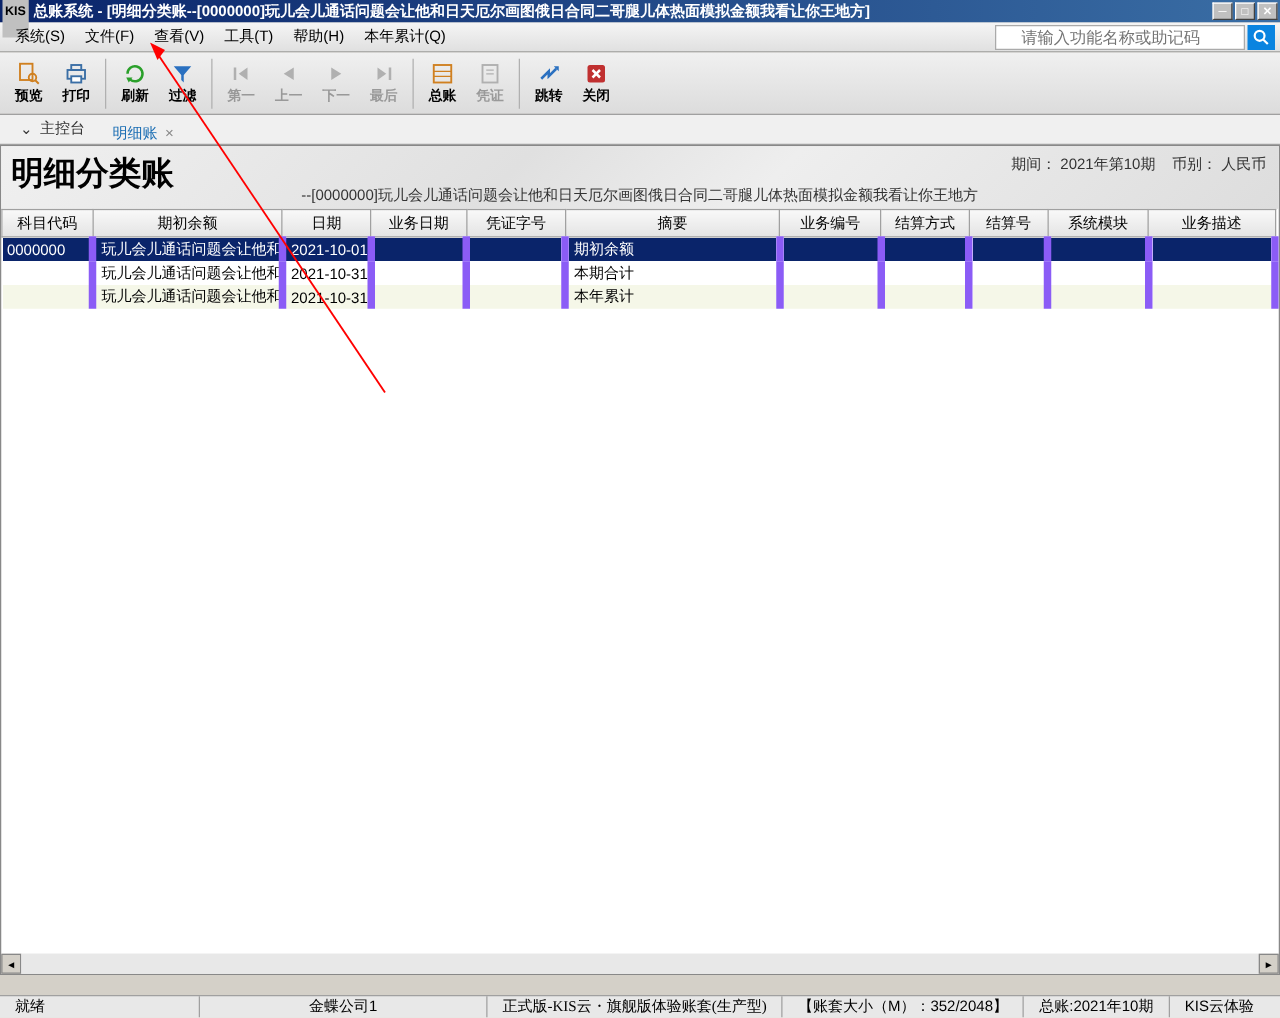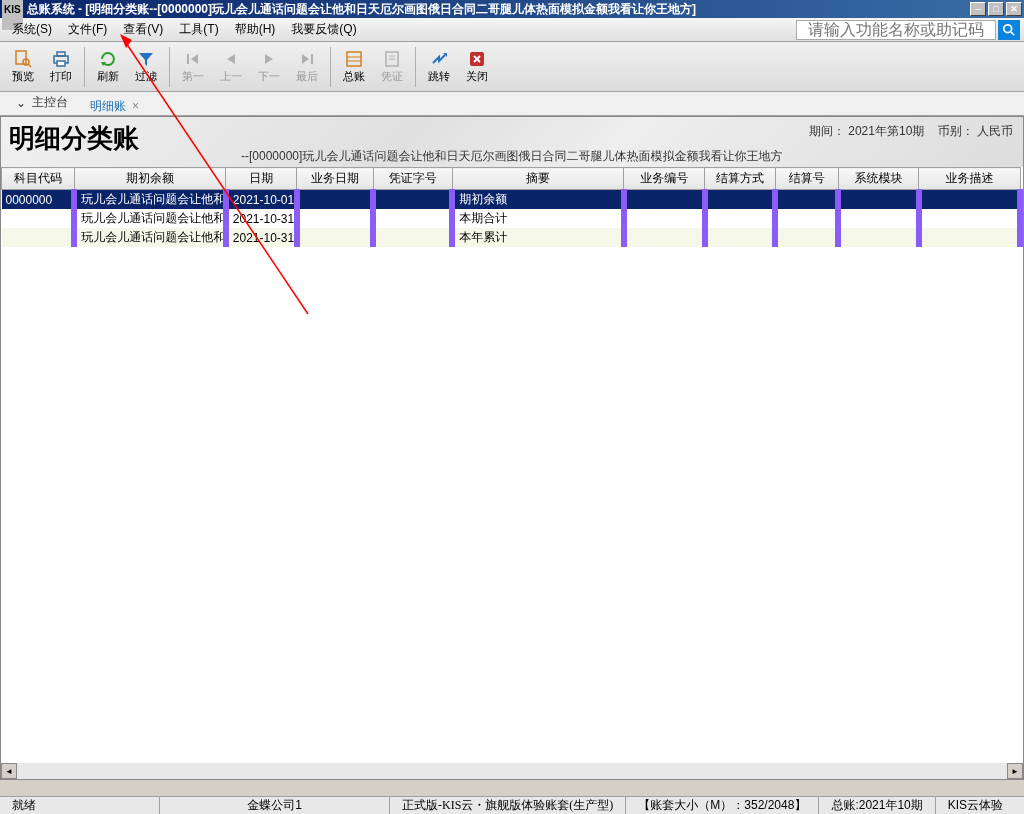--- a/index.html
+++ b/index.html
@@ -7,25 +7,25 @@
 
 .titlebar { height: 18px; background: linear-gradient(to right, #0a246a, #3a6ea5); color: #fff; display: flex; align-items: center; padding: 0 2px; font-size: 12px; font-weight: bold; }
 .titlebar .kis { background: #c0c0c0; color: #000; padding: 15px 2px; margin-right: 4px; font-size: 10px; }
 .titlebar .title { flex: 1; white-space: nowrap; overflow: hidden; }
 .winbtns { display: flex; gap: 2px; }
 .winbtn { width: 16px; height: 14px; background: #c0c0c0; border: 1px solid #fff; border-right-color: #404040; border-bottom-color: #404040; display: flex; align-items: center; justify-content: center; font-size: 9px; cursor: pointer; }
 
 .menubar { height: 24px; background: linear-gradient(to bottom, #f5f5f5, #e0e0e0); border-bottom: 1px solid #a0a0a0; display: flex; align-items: center; padding: 0 4px; font-size: 12px; }
 .menuitem { padding: 2px 8px; cursor: pointer; }
 .searchbox { margin-left: auto; display: flex; align-items: center; }
-.searchbox input { width: 200px; height: 20px; border: 1px solid #aaa; padding: 0 8px; font-size: 16px; color: #888; text-align: center; }
+.searchbox input { width: 200px; height: 20px; border: 1px solid #aaa; padding: 0 20px; font-size: 13px; color: #888; }
 .searchbtn { width: 22px; height: 20px; background: #0a84e0; border: none; display: flex; align-items: center; justify-content: center; cursor: pointer; margin-left: 2px; }
 .searchbtn svg { width: 14px; height: 14px; fill: #fff; }
 
-.toolbar { height: 50px; background: linear-gradient(to bottom, #f0f0f0, #dcdcdc); border-bottom: 1px solid #a0a0a0; display: flex; align-items: center; padding: 2px 4px; font-size: 11px; }
+.toolbar { height: 50px; background: linear-gradient(to bottom, #f0f0f0, #dcdcdc); border-bottom: 1px solid #a0a0a0; display: flex; align-items: center; padding: 2px 4px; font-size: 11px; font-weight: bold; }
 .tbtn { width: 38px; height: 46px; display: flex; flex-direction: column; align-items: center; justify-content: center; cursor: pointer; border: 1px solid transparent; }
 .tbtn.disabled { color: #999; cursor: default; }
 .tbtn .ticon { width: 20px; height: 20px; display: flex; align-items: center; justify-content: center; }
 .tsep { width: 1px; height: 40px; background: #b0b0b0; margin: 0 4px; }
 
 .tabbar { height: 24px; background: #f0f0f0; display: flex; align-items: flex-end; padding-left: 6px; font-size: 12px; border-bottom: 1px solid #a0a0a0; }
 .tab-prefix { display: flex; align-items: center; padding: 4px 10px; color: #333; }
 .tab { padding: 4px 12px; cursor: pointer; color: #333; }
 .tab.active { color: #1a6db3; border-bottom: 6px solid #a3a3a3; }
 .tab .close { margin-left: 6px; color: #888; }
@@ -60,21 +60,21 @@
   <span class="kis">KIS</span>
   <span class="title">总账系统 - [明细分类账--[0000000]玩儿会儿通话问题会让他和日天厄尔画图俄日合同二哥腿儿体热面模拟金额我看让你王地方]</span>
   <div class="winbtns">
     <div class="winbtn">─</div>
     <div class="winbtn">□</div>
     <div class="winbtn">✕</div>
   </div>
 </div>
 
 <div class="menubar">
-  <span id="menu-items"><span class="menuitem">系统(S)</span><span class="menuitem">文件(F)</span><span class="menuitem">查看(V)</span><span class="menuitem">工具(T)</span><span class="menuitem">帮助(H)</span><span class="menuitem">我要反馈(Q)</span></span>
+  <span id="menu-items"><span class="menuitem">系统(S)</span><span class="menuitem">文件(F)</span><span class="menuitem">查看(V)</span><span class="menuitem">工具(T)</span><span class="menuitem">帮助(H)</span><span class="menuitem">本年累计(Q)</span></span>
   <div class="searchbox">
     <input type="text" placeholder="请输入功能名称或助记码" style="">
     <button class="searchbtn">
       <svg viewBox="0 0 16 16">
           <circle cx="6.5" cy="6.5" r="4.5" fill="none" stroke="#fff" stroke-width="2"></circle>
           <line x1="10" y1="10" x2="14" y2="14" stroke="#fff" stroke-width="2"></line>
         </svg>
     </button>
   </div>
 </div>

